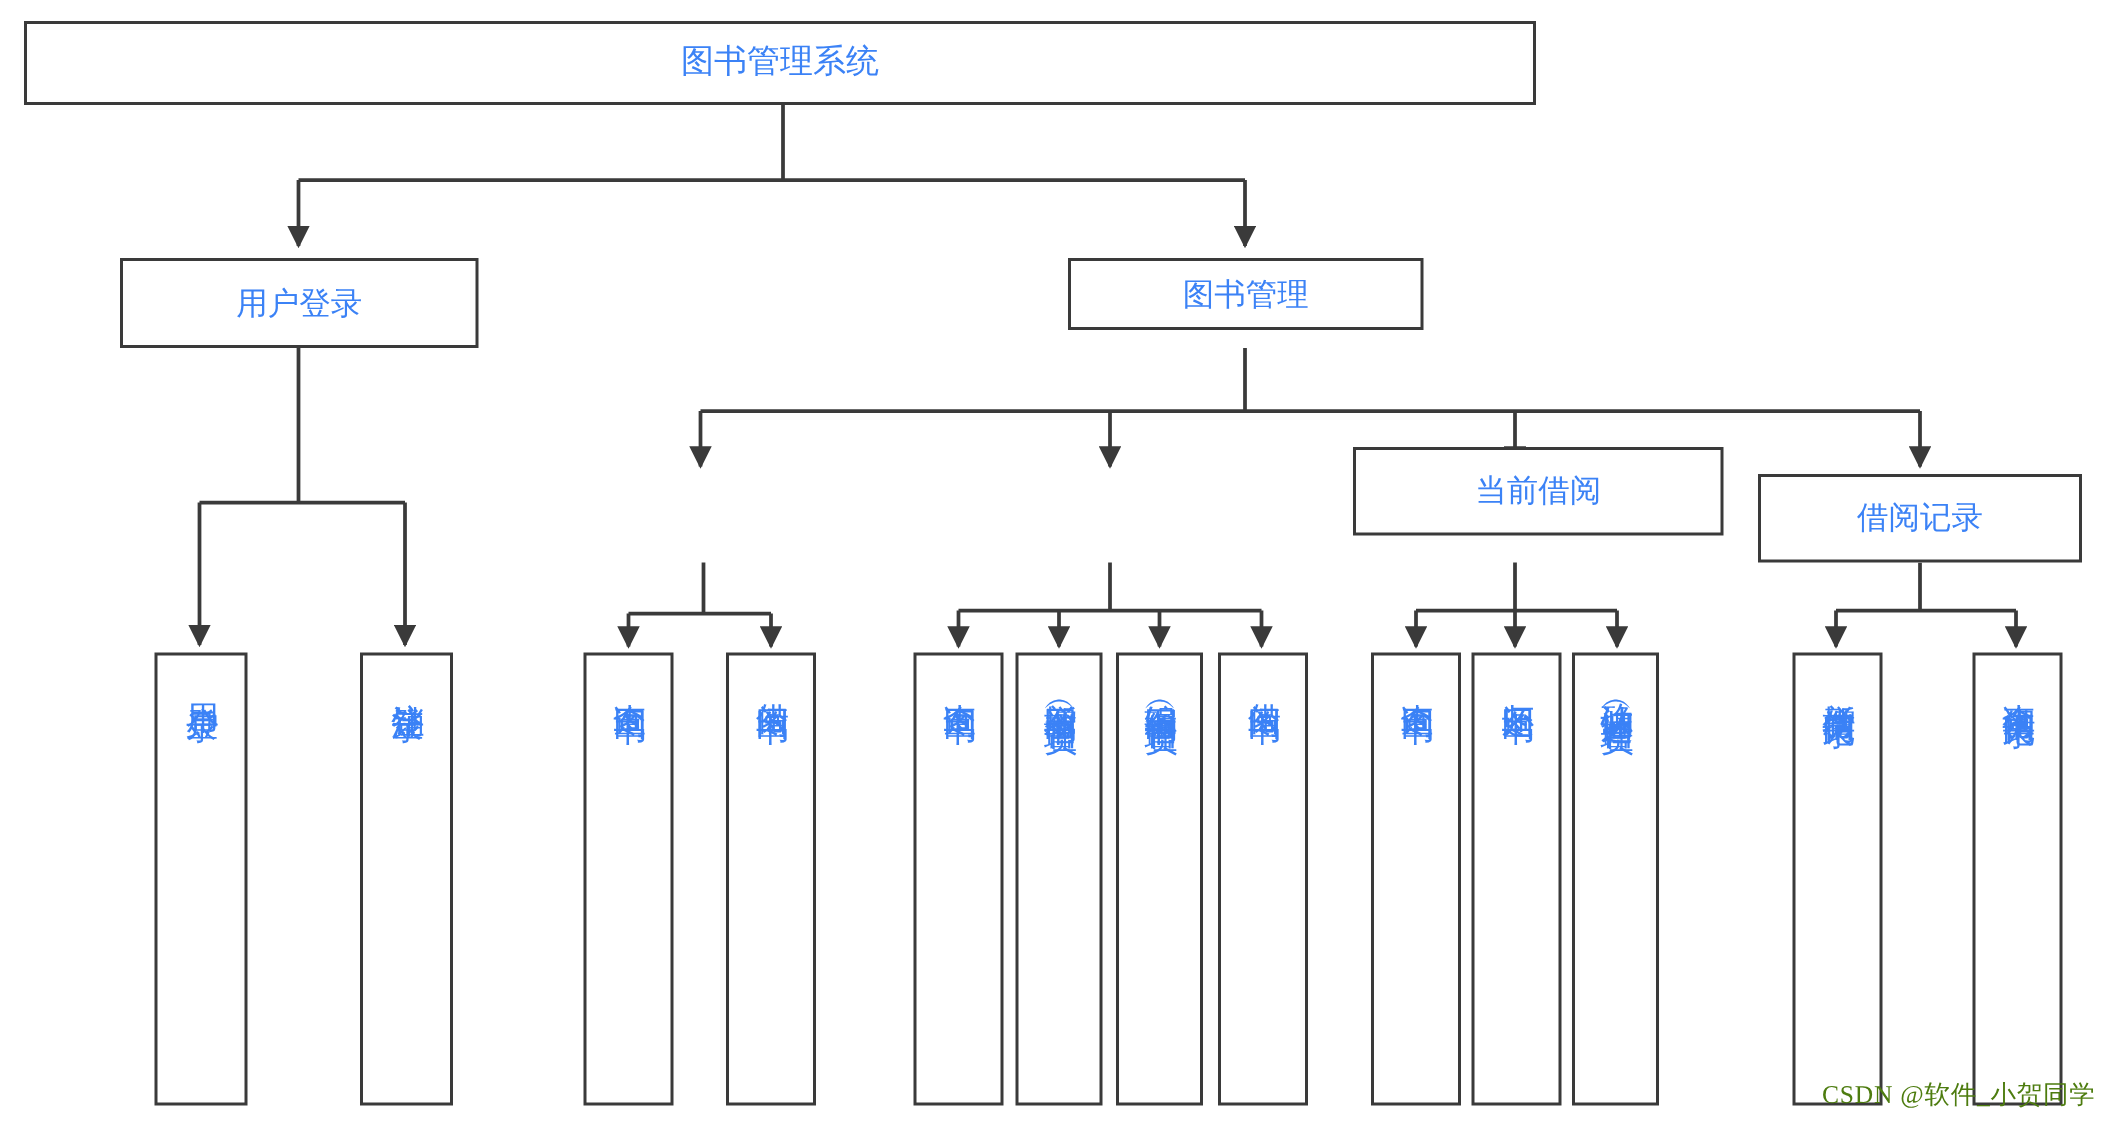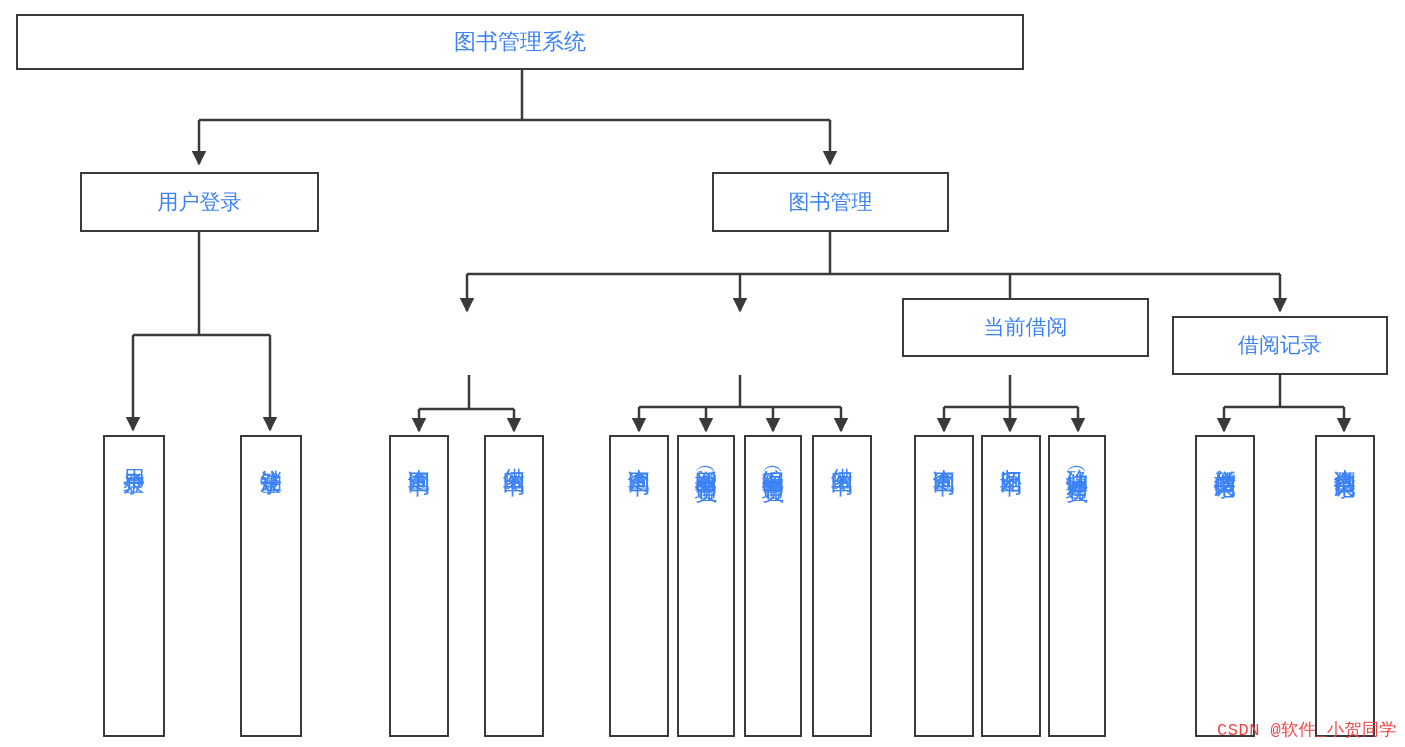--- a/index.html
+++ b/index.html
@@ -61,25 +61,25 @@
     text-orientation: upright;
     font-size: 22px;
     letter-spacing: 2px;
     line-height: 1;
   }
   .watermark {
     position: absolute;
     right: 8px;
     bottom: 6px;
     font-size: 17px;
-    color: #ef4444;
+    color: #4d7c0f;
     letter-spacing: 0.5px;
     z-index: 5;
     white-space: nowrap;
-    font-family: Liberation Mono, monospace;
+    font-family: Liberation Serif, serif;
   }
 </style>
 </head>
 <body>
 
 <div id="canvas">
 
   <svg id="wires" viewBox="0 0 1405 747" width="1405" height="747">
     <defs>
       <marker id="arrow" viewBox="0 0 10 10" refX="9" refY="5" markerWidth="6" markerHeight="6" orient="auto-start-reverse">
@@ -131,21 +131,21 @@
     </g>
   </svg>
 
   <div class="node horiz root" style="left:16px; top:14px; width:1008px; height:56px;">
     <span class="label">图书管理系统</span>
   </div>
 
   <div class="node horiz" style="left:80px; top:172px; width:239px; height:60px;">
     <span class="label">用户登录</span>
   </div>
-  <div class="node horiz" style="left:712px; top:172px; width:237px; height:60px;">
+  <div class="node horiz" style="left:712px; top:172px; width:237px; height:48px;">
     <span class="label">图书管理</span>
   </div>
 
   <div class="node horiz" style="left:902px; top:298px; width:247px; height:59px;">
     <span class="label">当前借阅</span>
   </div>
   <div class="node horiz" style="left:1172px; top:316px; width:216px; height:59px;">
     <span class="label">借阅记录</span>
   </div>
 

